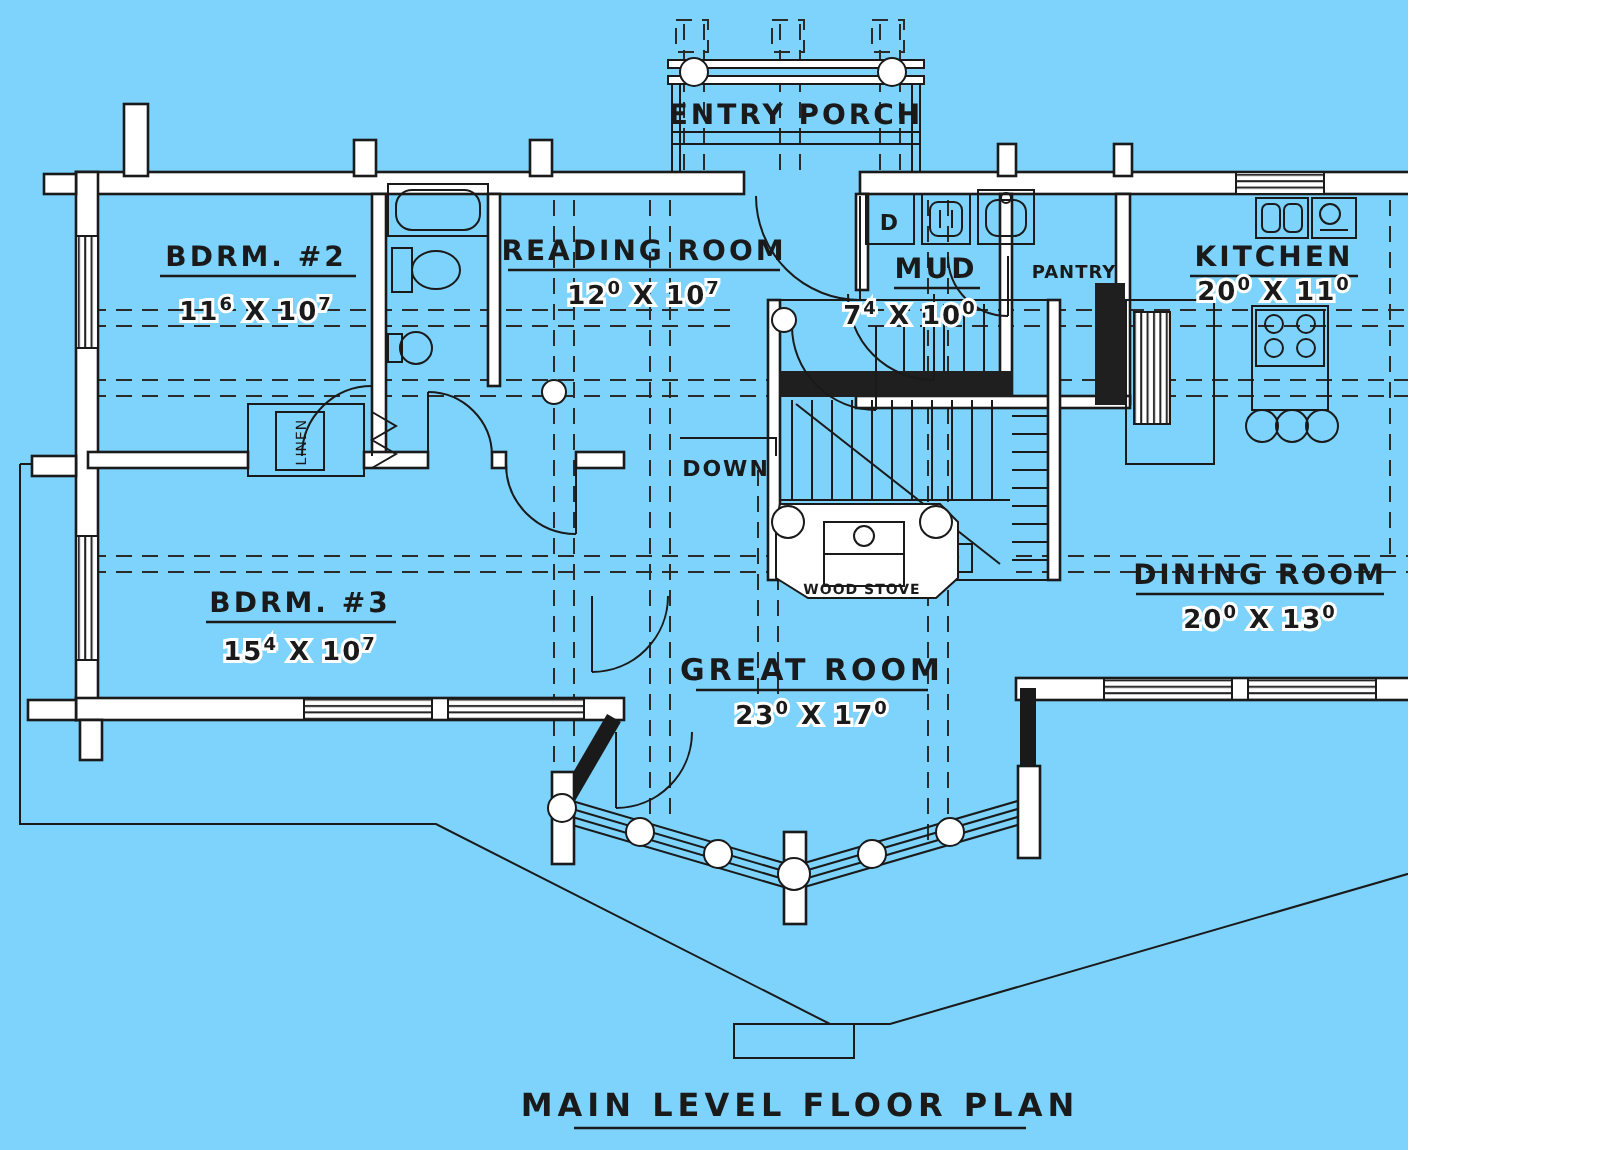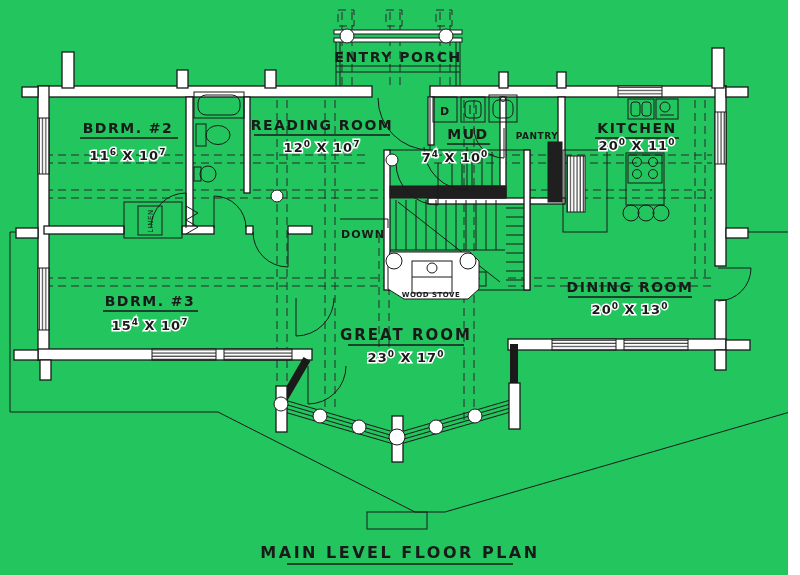--- a/index.html
+++ b/index.html
@@ -1,16 +1,16 @@
 <!DOCTYPE html>
 <html><head>
 <meta charset="utf-8">
 <style>
   html,body{margin:0;padding:0;background:#fff;}
-  #plan-wrap{position:relative;width:788px;height:575px;background:#22c55e;overflow:hidden;}
+  #plan-wrap{position:relative;width:704px;height:575px;background:#7dd3fc;overflow:hidden;}
   svg text{font-family:"DejaVu Sans","Liberation Sans",sans-serif;fill:#1a1a1a;}
   .rm{font-size:14px;font-weight:bold;letter-spacing:1.5px;}
   .rm-lg{font-size:15px;font-weight:bold;letter-spacing:2px;}
   .dim{font-size:13px;font-weight:bold;letter-spacing:1px;paint-order:stroke;stroke:#fff;stroke-width:3px;}
   .sup{font-size:9px;}
   .sm{font-size:9px;font-weight:bold;letter-spacing:.5px;}
   .md{font-size:11px;font-weight:bold;letter-spacing:1px;}
   .tiny{font-size:7px;font-weight:bold;letter-spacing:.5px;}
   .vtiny{font-size:7px;letter-spacing:.5px;}
   .title-t{font-size:16px;font-weight:bold;letter-spacing:2.5px;}

